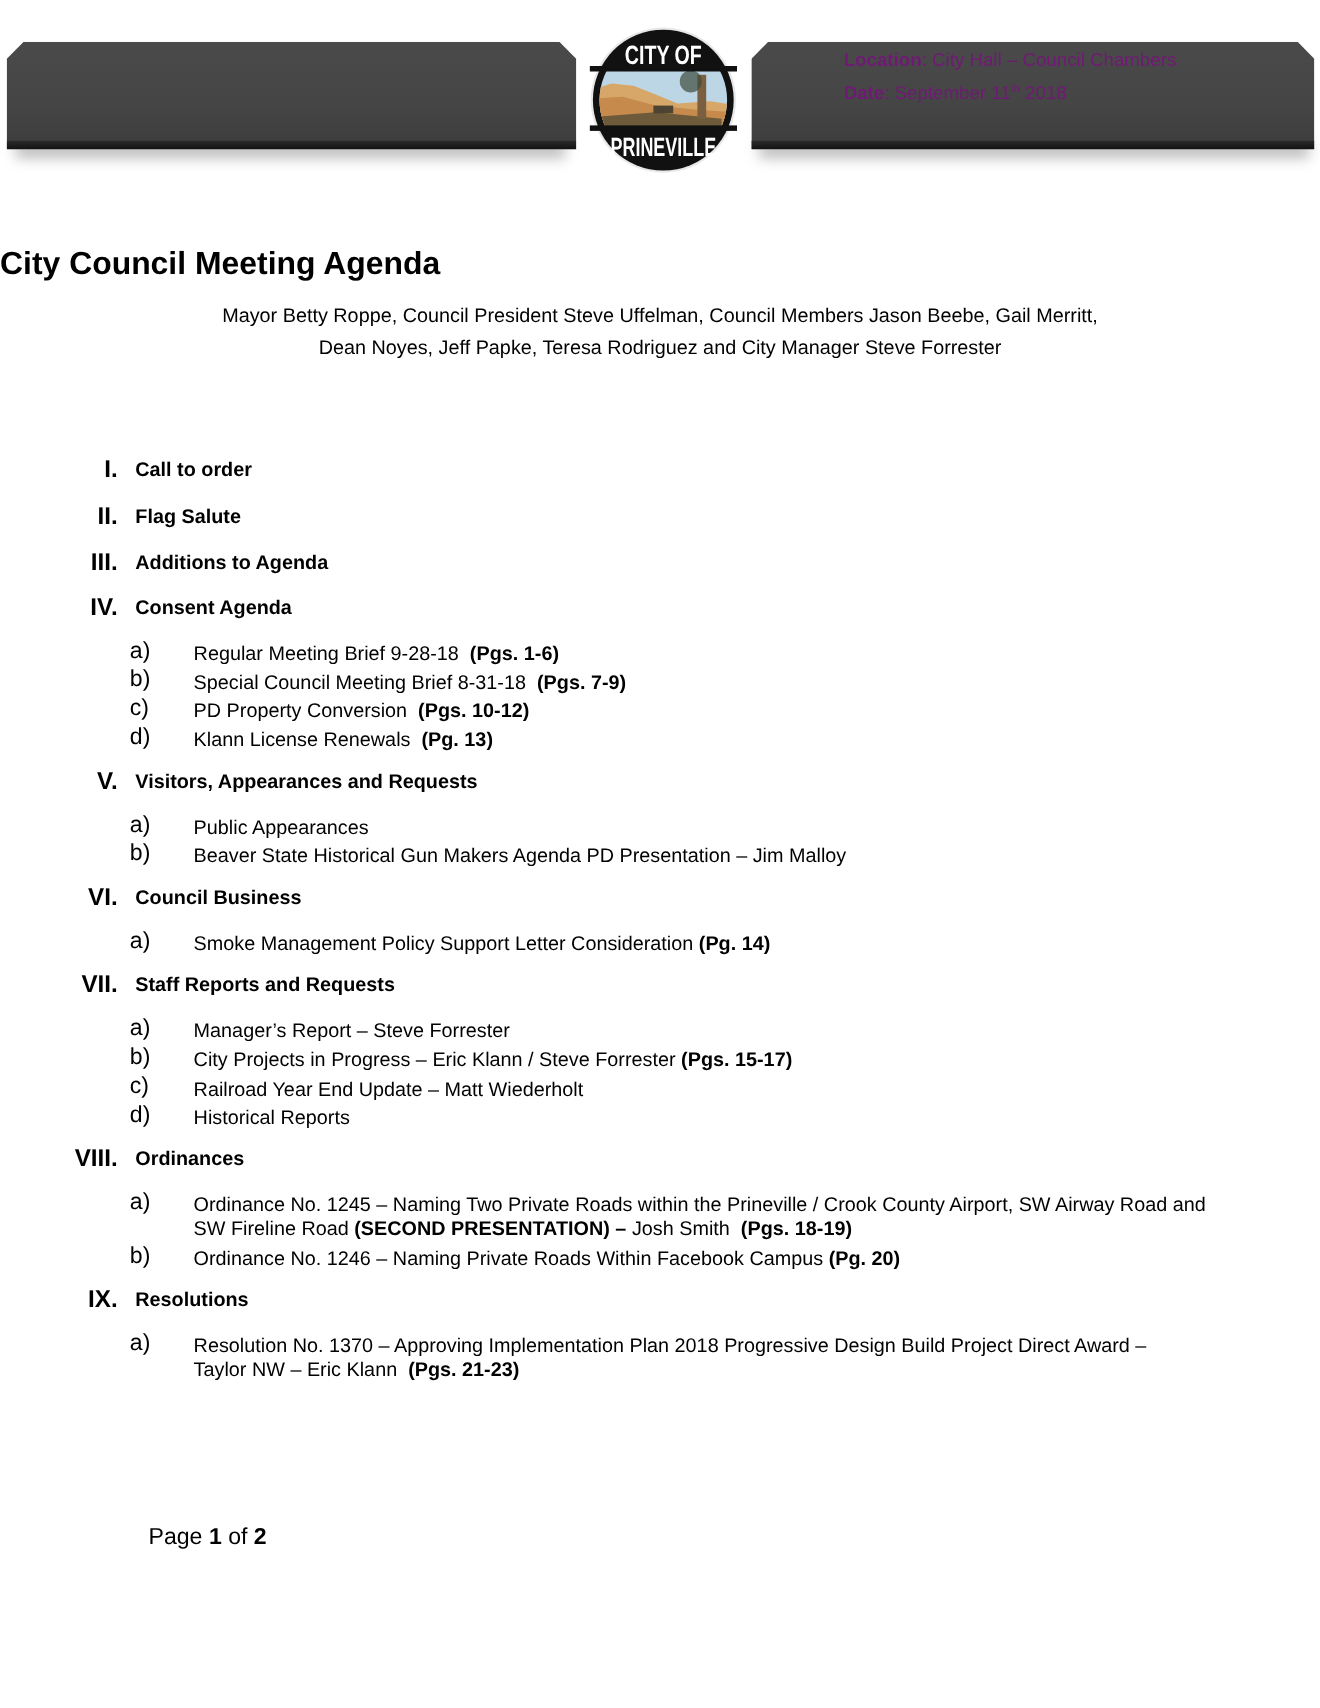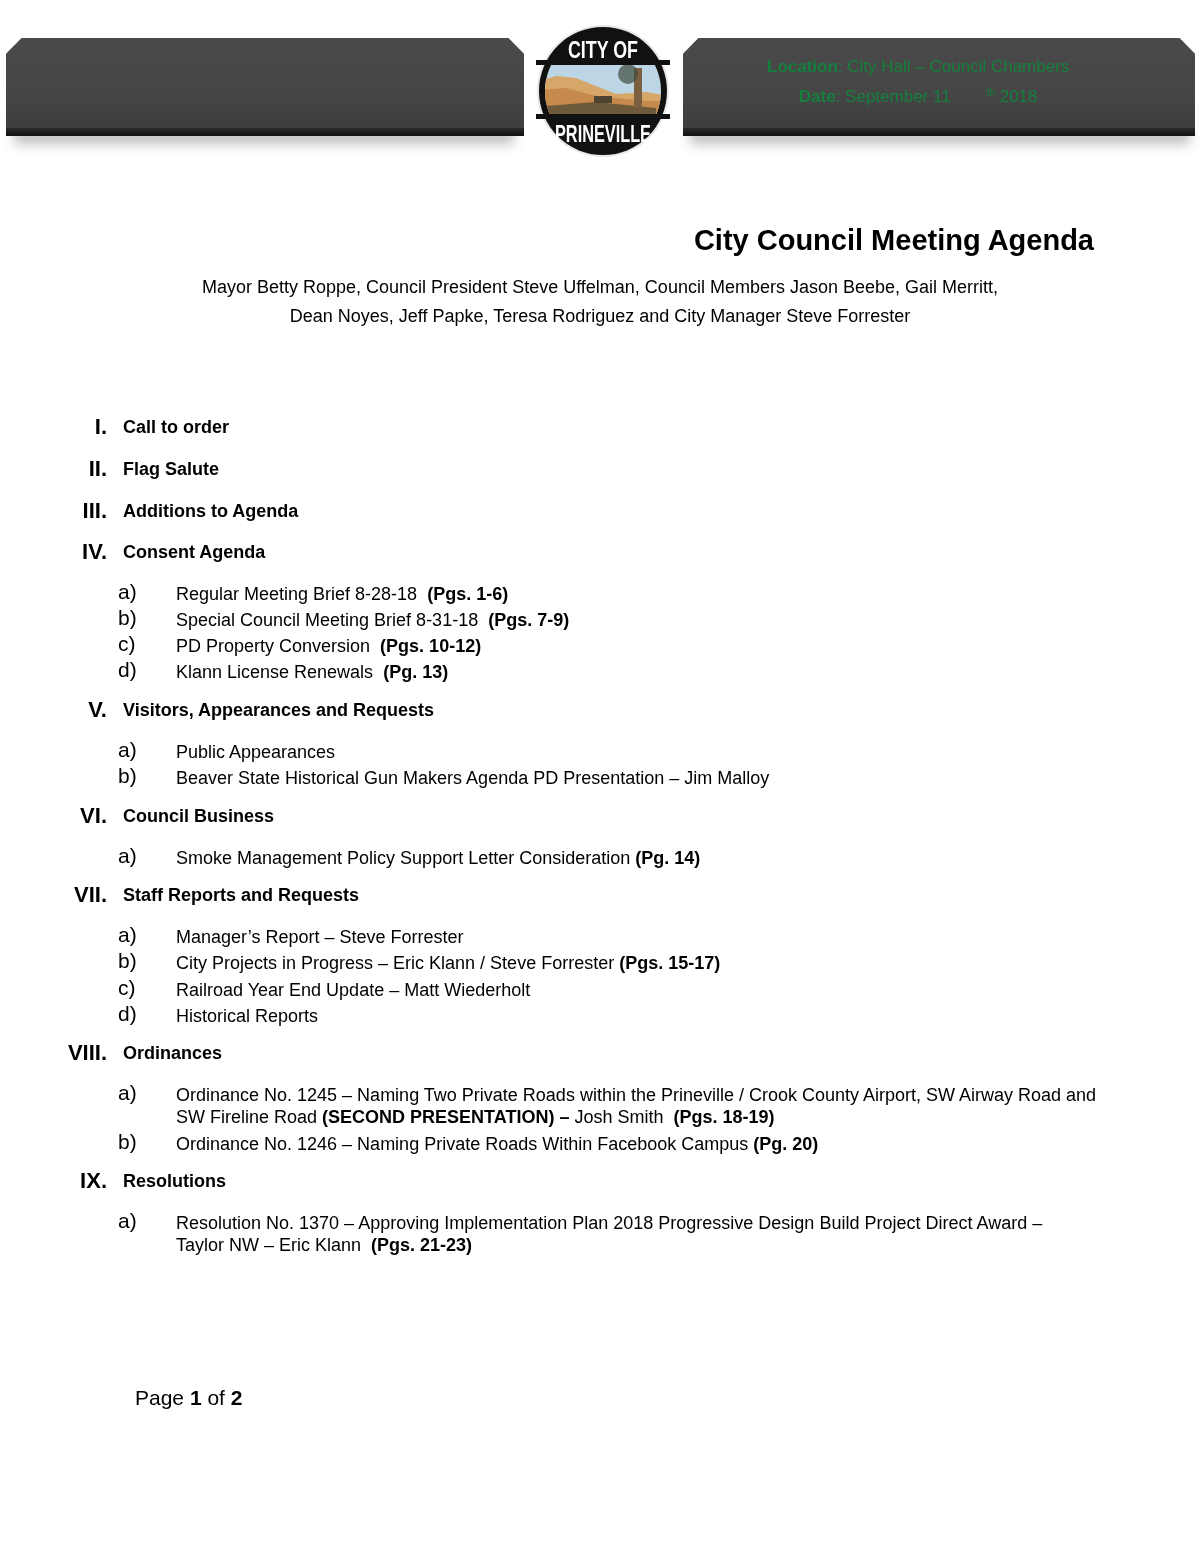--- a/index.html
+++ b/index.html
@@ -13,29 +13,29 @@
             box-shadow: 0 6px 10px rgba(0,0,0,0.35); }
   .banner::after { content: ""; position: absolute; left: 0; right: 0; bottom: 0; height: 8px;
                    background: linear-gradient(180deg, #2b2b2b, #111); }
   .banner-shadow { position: absolute; top: 128px; height: 16px; filter: blur(6px);
                    background: rgba(0,0,0,0.25); }
   #banner-left { left: 6px; width: 518px; }
   #banner-left-shadow { left: 14px; width: 500px; }
   #banner-right { left: 683px; width: 512px; }
   #banner-right-shadow { left: 690px; width: 500px; }
 
-  .meeting-info { position: absolute; left: 767px; top: 52px; color: #15803d; font-size: 17px; line-height: 30px; text-align: center; }
+  .meeting-info { position: absolute; left: 767px; top: 40px; color: #701a75; font-size: 17px; line-height: 30px; }
   .meeting-info .lbl { font-weight: bold; }
-  .meeting-info sup { font-size: 10px; vertical-align: 6px; line-height: 0; margin-left: 36px; }
+  .meeting-info sup { font-size: 10px; vertical-align: 6px; line-height: 0; }
 
   
   .logo { position: absolute; left: 536px; top: 24px; width: 134px; height: 134px; }
 
   
-  .title { position: absolute; top: 224px; left: 0; width: 1094px; text-align: right;
+  .title { position: absolute; top: 224px; left: 0; width: 1094px; text-align: left;
            font-size: 29px; font-weight: bold; }
   .subtitle { position: absolute; left: 0; width: 1200px; text-align: center; font-size: 18px; }
   #subtitle-1 { top: 277px; }
   #subtitle-2 { top: 306px; }
 
   
   .section { position: absolute; left: 0; width: 1200px; }
   .sec-num { position: absolute; right: 1093px; font-size: 22px; font-weight: bold; white-space: nowrap; }
   .sec-title { position: absolute; left: 123px; font-size: 18px; font-weight: bold; top: 3px; white-space: nowrap; }
   .item { position: absolute; left: 0; width: 1200px; }
@@ -104,21 +104,21 @@
     <span class="sec-num">III.</span>
     <span class="sec-title">Additions to Agenda</span>
   </div>
 
   <div class="section" style="top:539px">
     <span class="sec-num">IV.</span>
     <span class="sec-title">Consent Agenda</span>
   </div>
   <div class="item" style="top:583px">
     <span class="item-letter">a)</span>
-    <span class="item-text"><span>Regular Meeting Brief 8-28-18</span>&nbsp; <b>(Pgs. 1-6)</b></span>
+    <span class="item-text"><span>Regular Meeting Brief 9-28-18</span>&nbsp; <b>(Pgs. 1-6)</b></span>
   </div>
   <div class="item" style="top:609px">
     <span class="item-letter">b)</span>
     <span class="item-text"><span>Special Council Meeting Brief 8-31-18</span>&nbsp; <b>(Pgs. 7-9)</b></span>
   </div>
   <div class="item" style="top:635px">
     <span class="item-letter">c)</span>
     <span class="item-text"><span>PD Property Conversion</span>&nbsp; <b>(Pgs. 10-12)</b></span>
   </div>
   <div class="item" style="top:661px">

